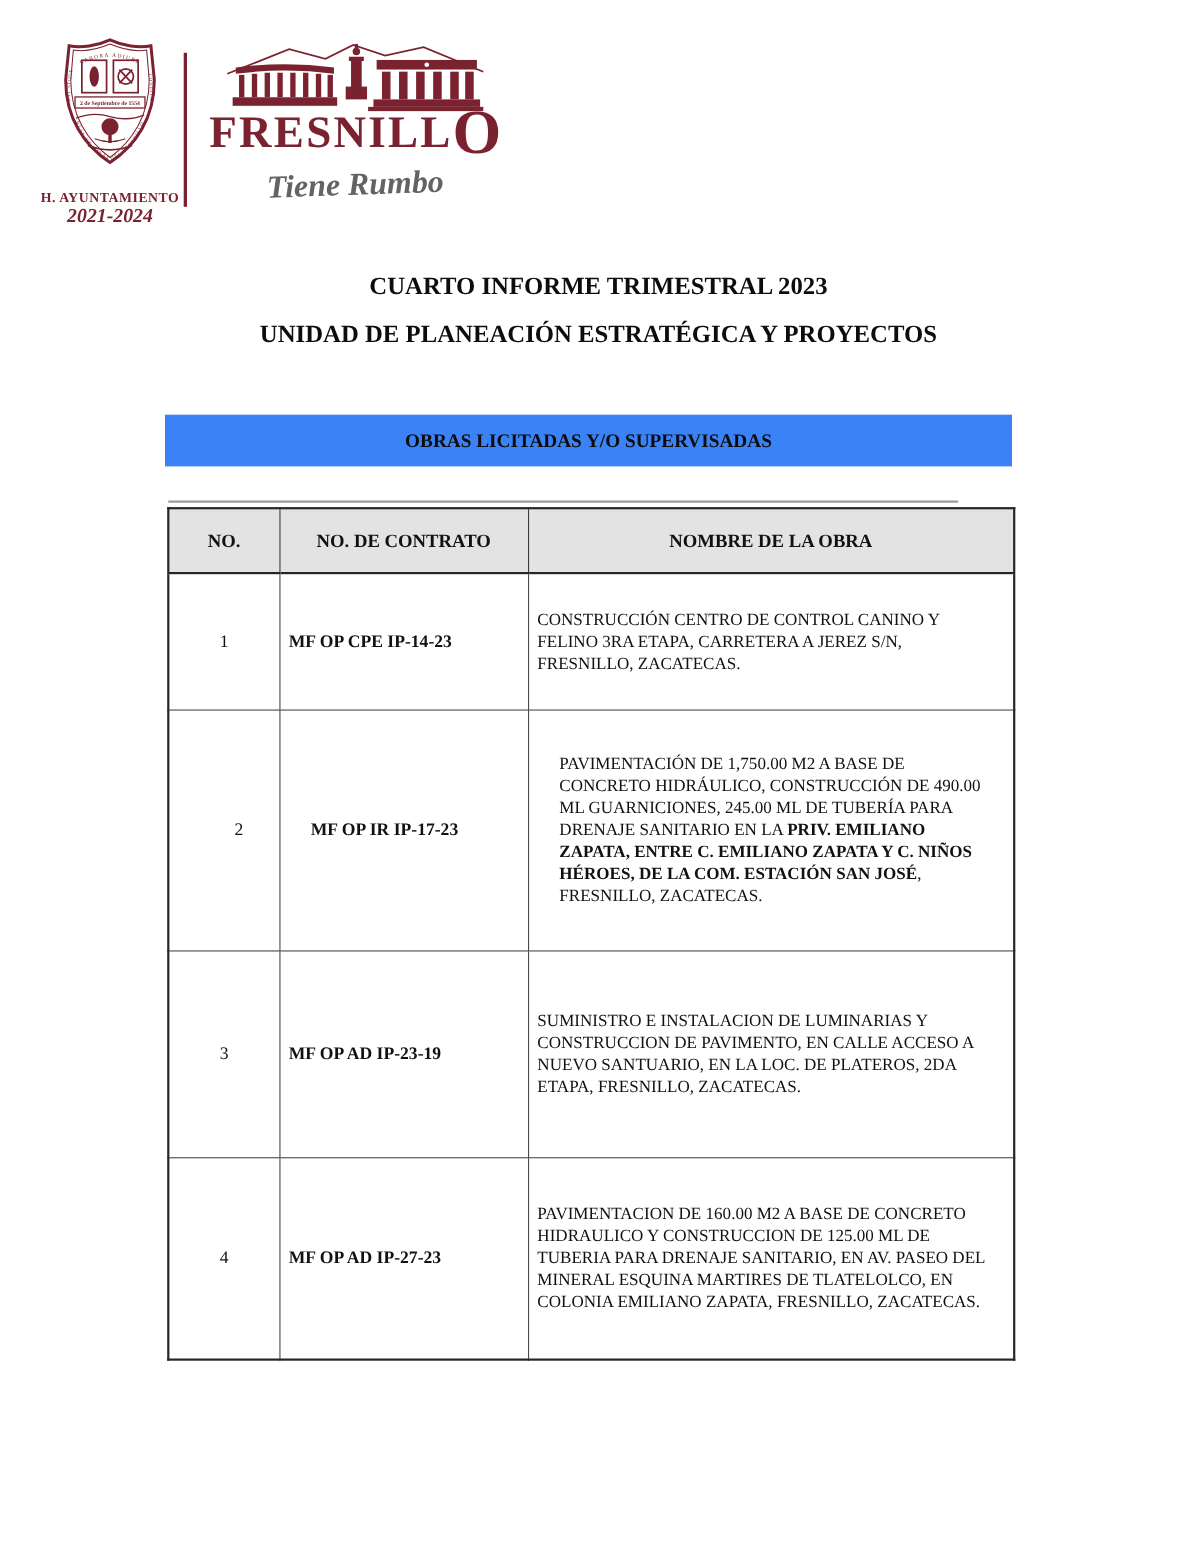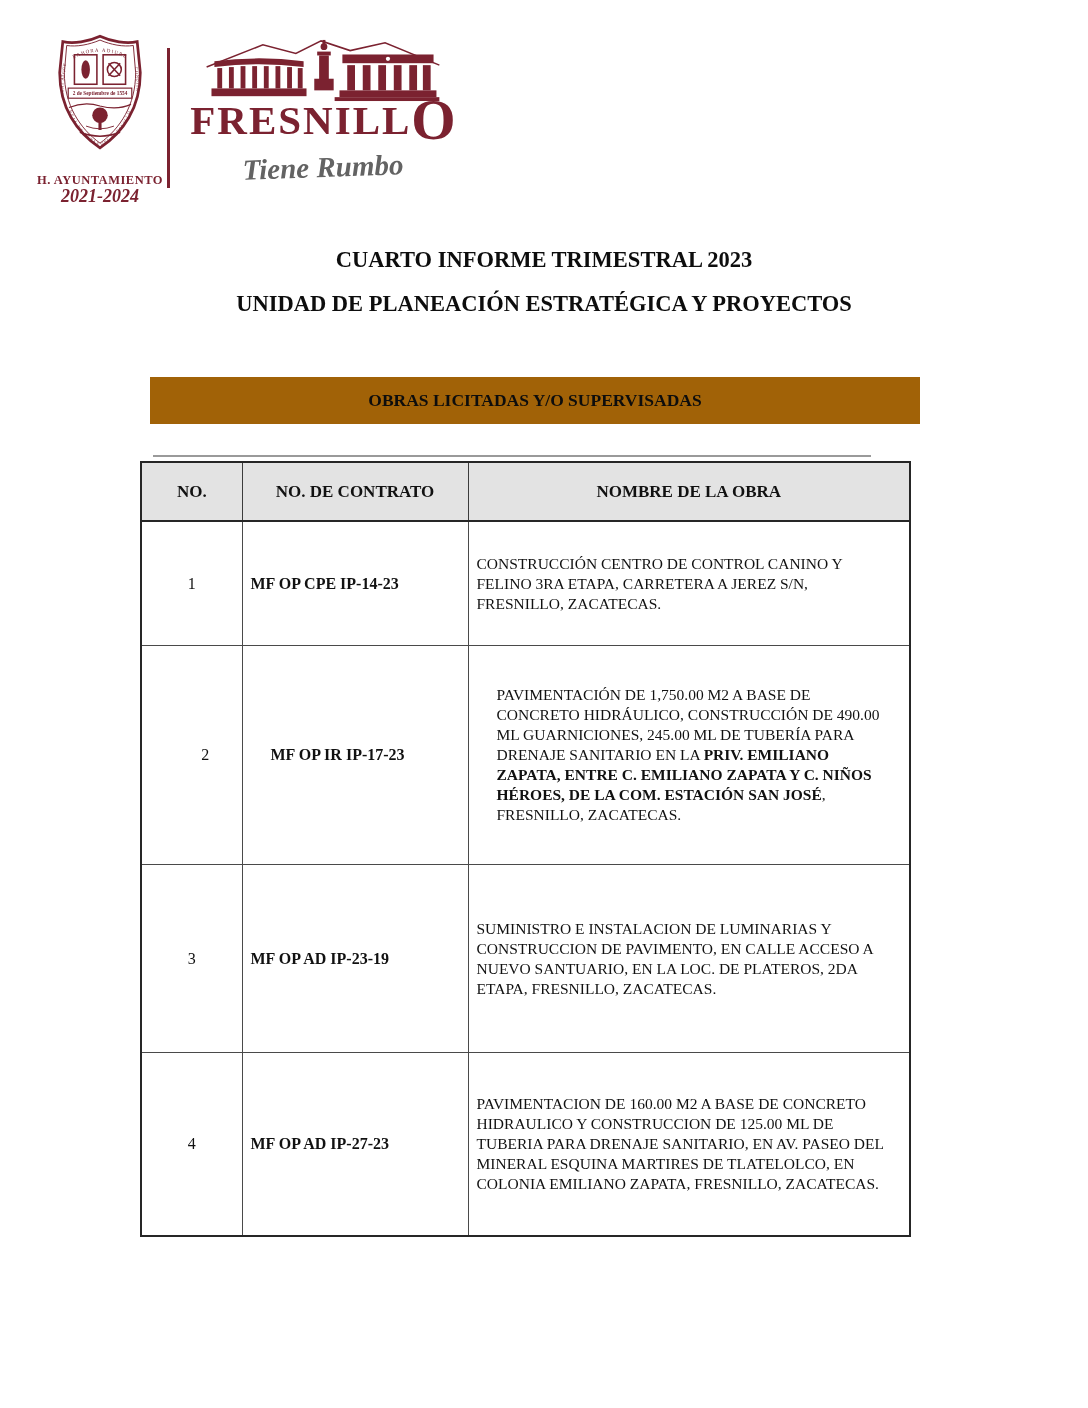--- a/index.html
+++ b/index.html
@@ -24,27 +24,27 @@
   .brand-main{font-size:41px;font-weight:bold;color:#7b2230;letter-spacing:2px;}
   .brand-bigO{font-size:57px;font-weight:bold;color:#7b2230;vertical-align:-5px;}
   #brand-tagline{font-style:italic;font-size:29px;color:#636363;transform:rotate(-2deg);margin-top:2px;font-weight:600;}
   
   .doc-title{position:absolute;left:0;width:100%;text-align:center;font-weight:bold;font-size:22.5px;color:#0d0d0d;}
   #title1{top:247px;}
   #title2{top:291px;}
   
   #section-banner{
     position:absolute;left:150px;top:377px;width:770px;height:47px;
-    background:#a16207;text-align:center;line-height:47px;
+    background:#3b82f6;text-align:center;line-height:47px;
     font-weight:bold;font-size:17.5px;color:#0d0d0d;
   }
   
   #pre-table-line{position:absolute;left:153px;top:455px;width:718px;height:1.5px;background:#9a9a9a;}
   #obras-table{
-    position:absolute;left:140px;top:461px;width:769px;
+    position:absolute;left:152px;top:461px;width:769px;
     border-collapse:collapse;table-layout:fixed;
     border:2.5px solid #262626;
   }
   #obras-table th{
     background:#e3e3e3;font-weight:bold;font-size:17px;text-align:center;
     height:57px;border:1.5px solid #3c3c3c;border-bottom:2.5px solid #262626;
     padding:0 4px;
   }
   #obras-table td{
     border:1.5px solid #4a4a4a;vertical-align:middle;

